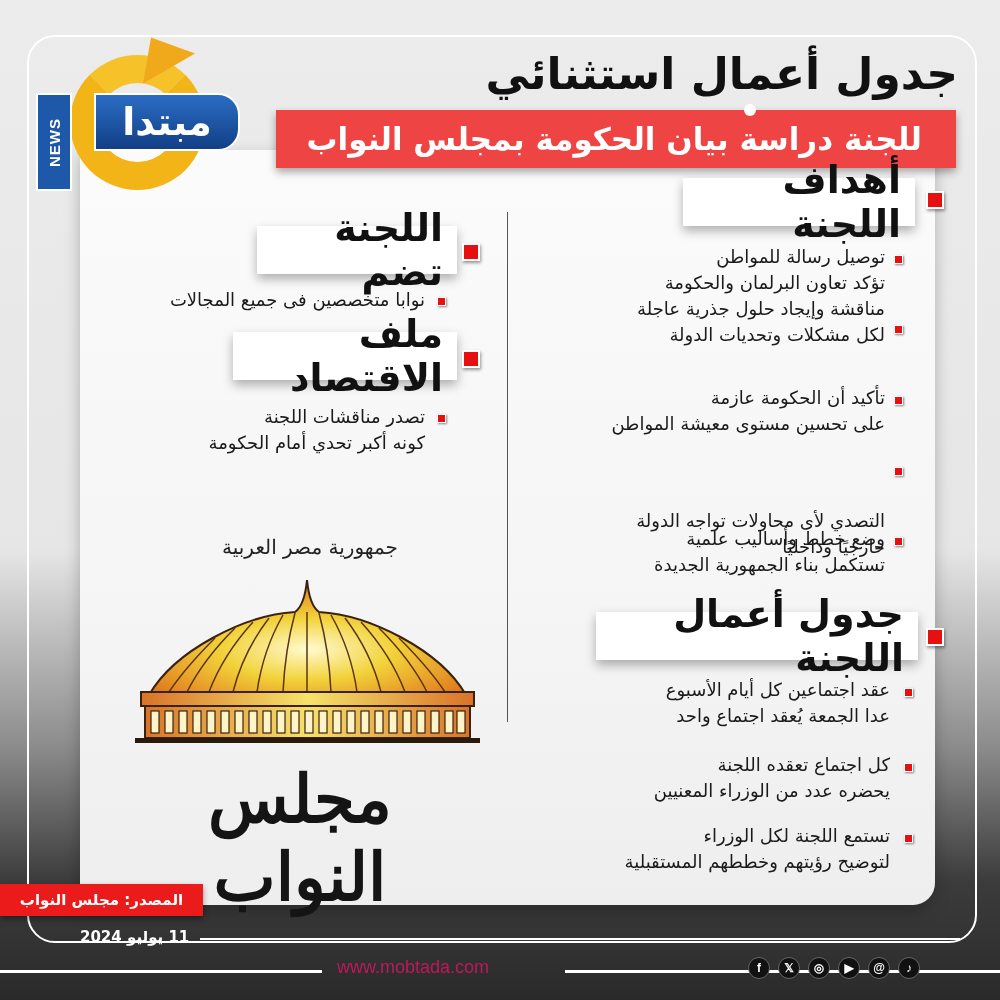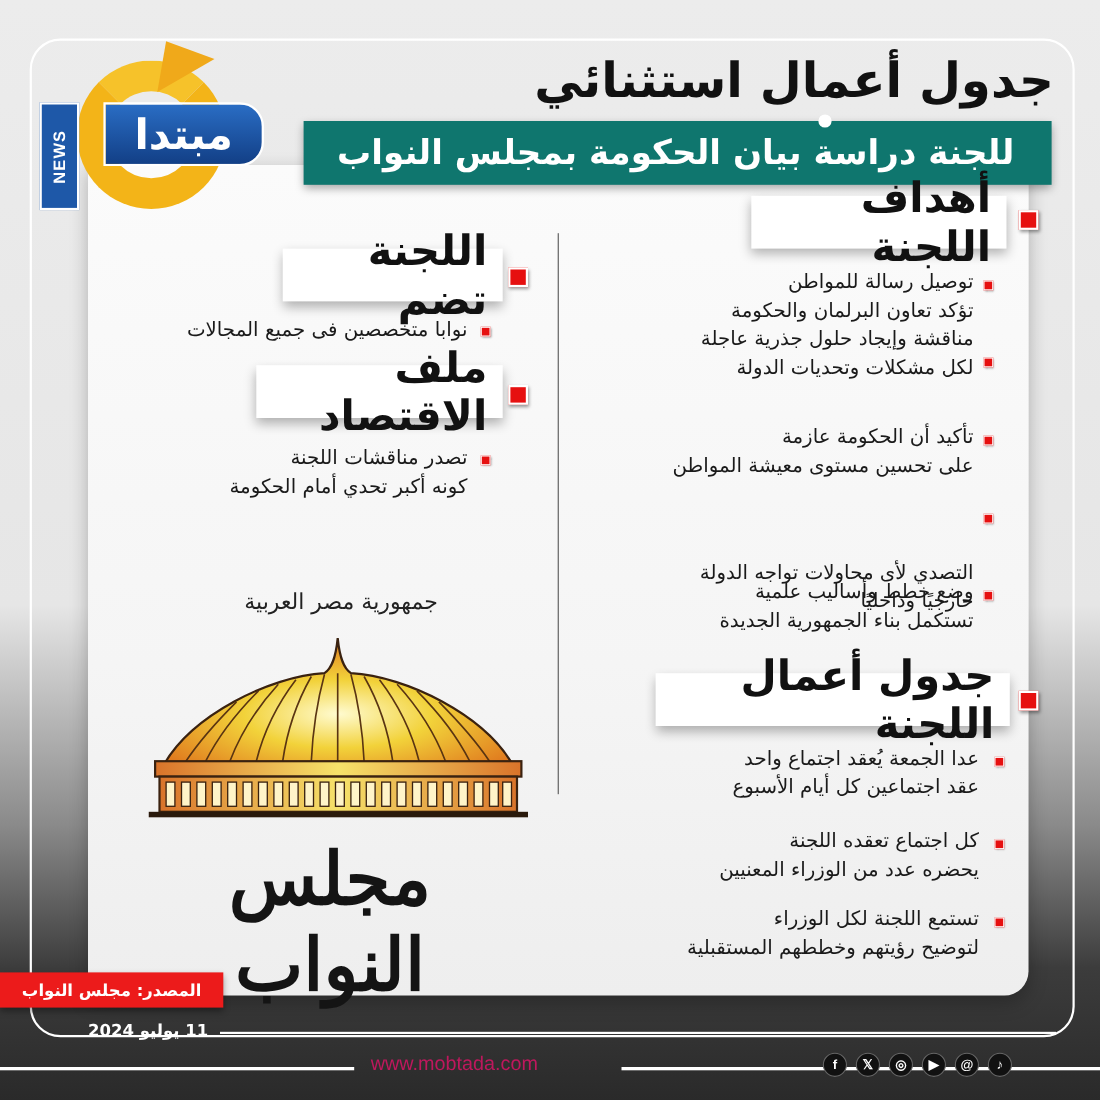--- a/index.html
+++ b/index.html
@@ -50,21 +50,21 @@
     color: #fff; font-weight: bold; font-size: 38px;
     display: flex; align-items: center; justify-content: center; direction: rtl;
   }
   
   .title {
     position: absolute; right: 42px; top: 48px;
     font-size: 44px; font-weight: bold; color: #111; direction: rtl;
   }
   .subtitle-bar {
     position: absolute; left: 276px; top: 110px; width: 680px; height: 58px;
-    background: #0f766e; box-shadow: 0 4px 8px rgba(0,0,0,0.35);
+    background: #ef4444; box-shadow: 0 4px 8px rgba(0,0,0,0.35);
     display: flex; align-items: center; justify-content: flex-end; padding-right: 34px;
   }
   .subtitle-bar span { color: #fff; font-weight: bold; font-size: 31px; direction: rtl; }
   .subtitle-dot { position: absolute; right: 200px; top: -6px; width: 12px; height: 12px; border-radius: 50%; background: #fff; }
   
   .sec-head {
     position: absolute; background: #fff; height: 48px;
     box-shadow: 0 5px 10px rgba(0,0,0,0.3);
     display: flex; align-items: center; justify-content: flex-end; padding: 0 14px;
     direction: rtl;
@@ -173,22 +173,22 @@
   <div>تستكمل بناء الجمهورية الجديدة</div>
 </div>
 
 <div class="sec-head" style="left:596px; top:612px; width:322px;">
   <span class="txt">جدول أعمال اللجنة</span>
 </div>
 <div class="sec-sq" style="left:926px; top:628px;"></div>
 
 <div class="bullet-sq" style="left:904px; top:688px;"></div>
 <div class="bullet" style="right:110px; top:677px;">
+  <div>عقد اجتماعين كل أيام الأسبوع</div>
   <div>عدا الجمعة يُعقد اجتماع واحد</div>
-  <div>عقد اجتماعين كل أيام الأسبوع</div>
 </div>
 
 <div class="bullet-sq" style="left:904px; top:763px;"></div>
 <div class="bullet" style="right:110px; top:752px;">
   <div>كل اجتماع تعقده اللجنة</div>
   <div>يحضره عدد من الوزراء المعنيين</div>
 </div>
 
 <div class="bullet-sq" style="left:904px; top:834px;"></div>
 <div class="bullet" style="right:110px; top:823px;">

